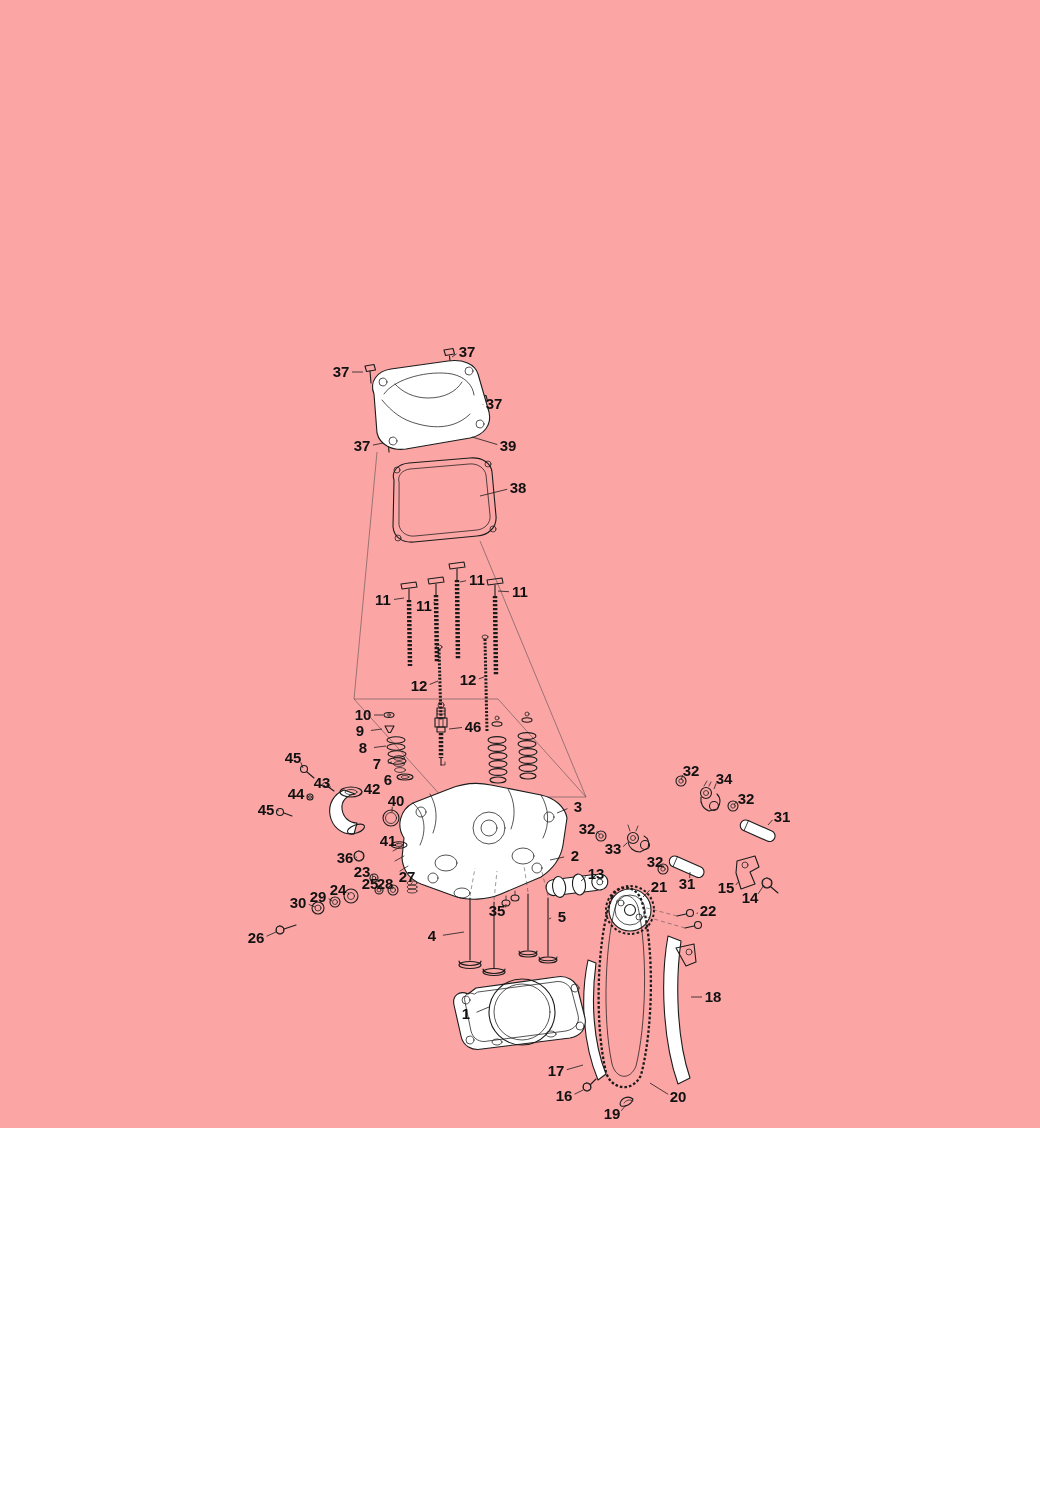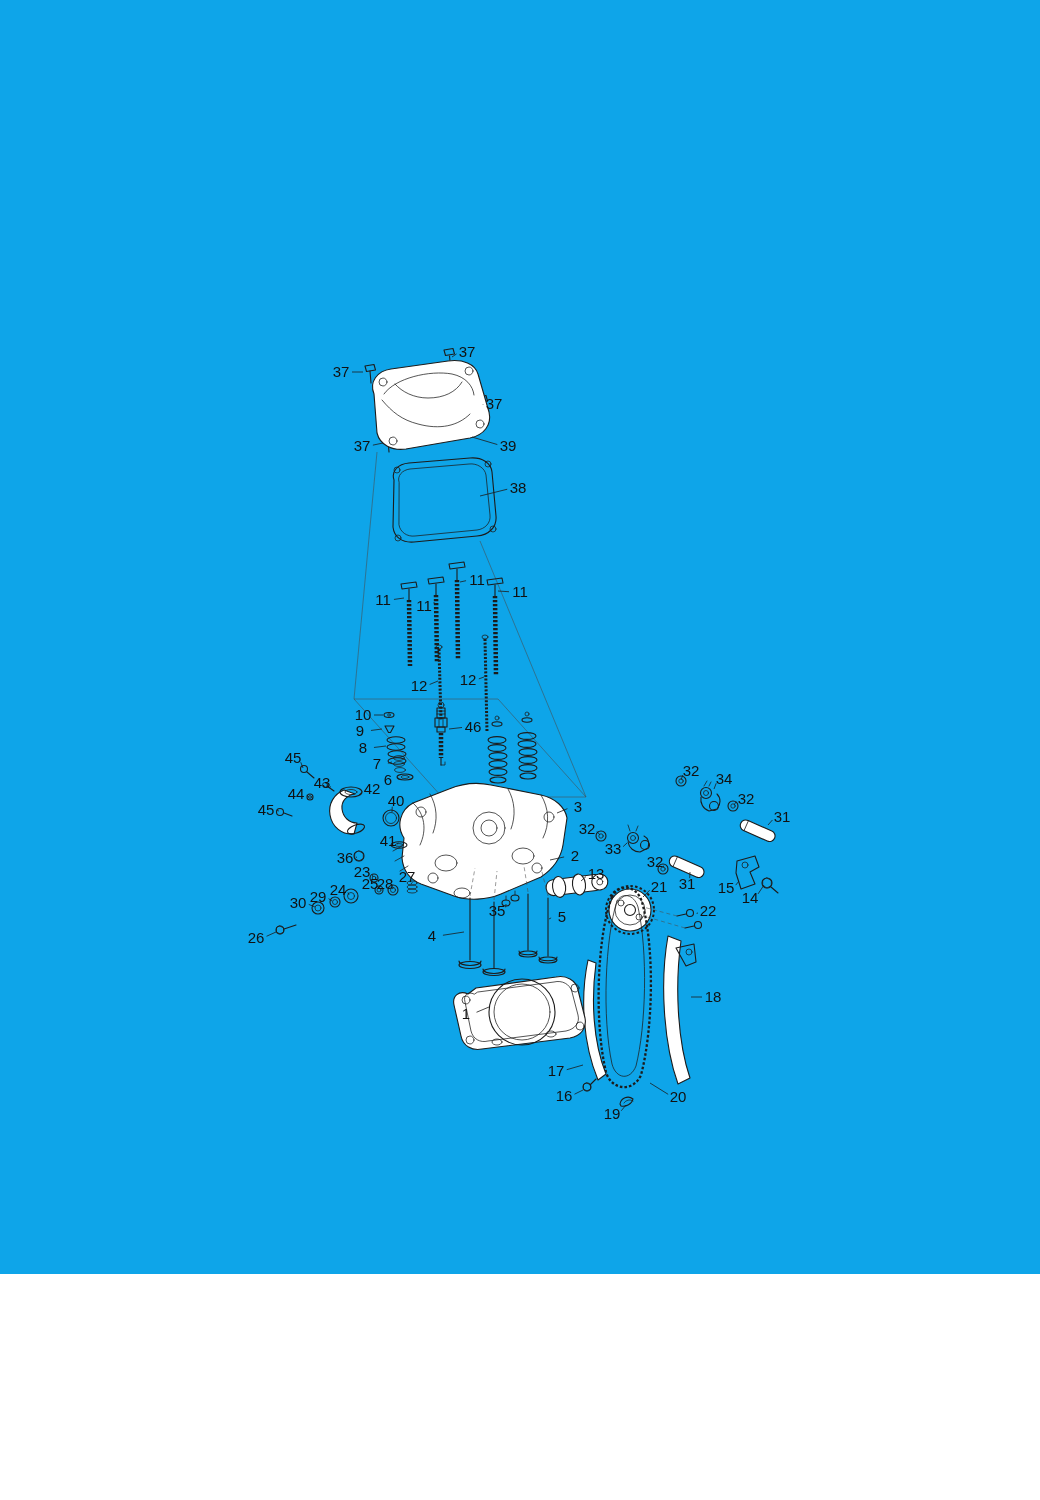--- a/index.html
+++ b/index.html
@@ -1,16 +1,16 @@
 <!DOCTYPE html>
 <html><head>
 <meta charset="utf-8">
 <style>
   html,body{margin:0;padding:0;background:#ffffff;}
-  .page{position:relative;width:1040px;height:1274px;background:#0ea5e9;overflow:hidden;}
+  .page{position:relative;width:1040px;height:1128px;background:#fca5a5;overflow:hidden;font-weight:bold;}
   svg{display:block;}
   .ln{fill:none;stroke:#1c1c1c;stroke-width:1.1;stroke-linecap:round;stroke-linejoin:round;}
   .thin{stroke-width:0.75;}
   .ghost{fill:none;stroke:#4a4a4a;stroke-width:0.55;}
   .dash{stroke-dasharray:4 3;}
   .shaft{fill:none;stroke:#1c1c1c;stroke-width:4.5;stroke-dasharray:2.2 1.8;}
   .shaft-thin{fill:none;stroke:#1c1c1c;stroke-width:3;stroke-dasharray:2 1.6;}
   .chain{fill:none;stroke:#1c1c1c;stroke-width:2.3;stroke-dasharray:2.6 2;}
   .teeth{fill:none;stroke:#1c1c1c;stroke-width:2;stroke-dasharray:2.5 2.2;}
   .solid{fill:#ffffff;}

